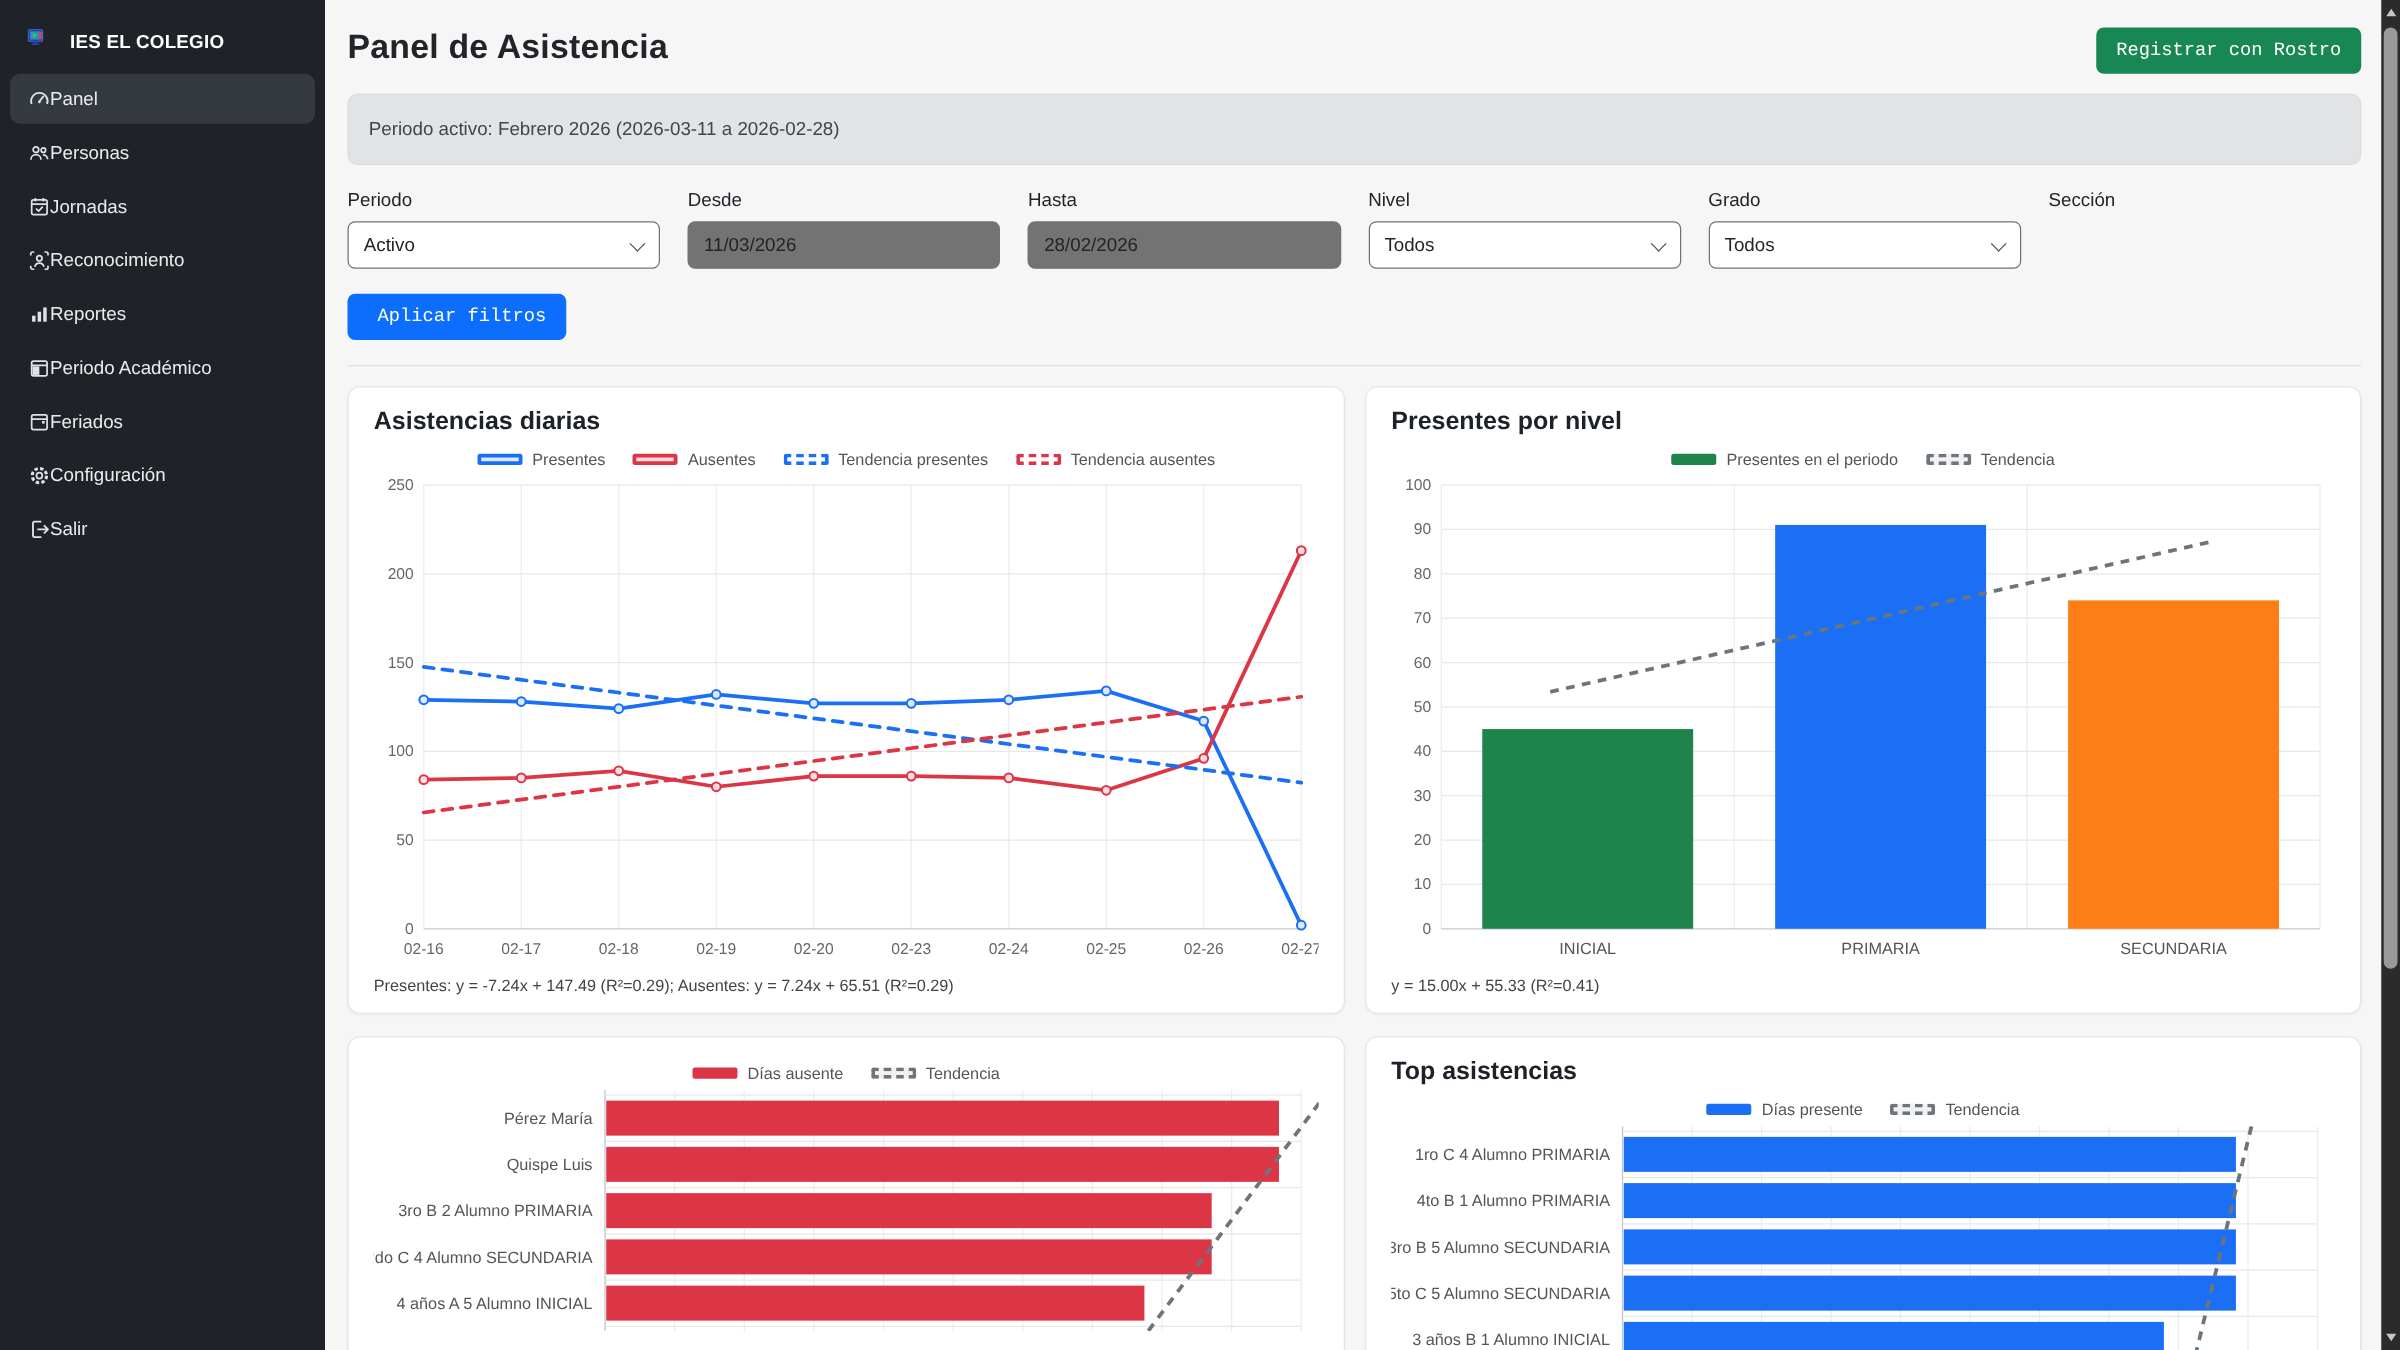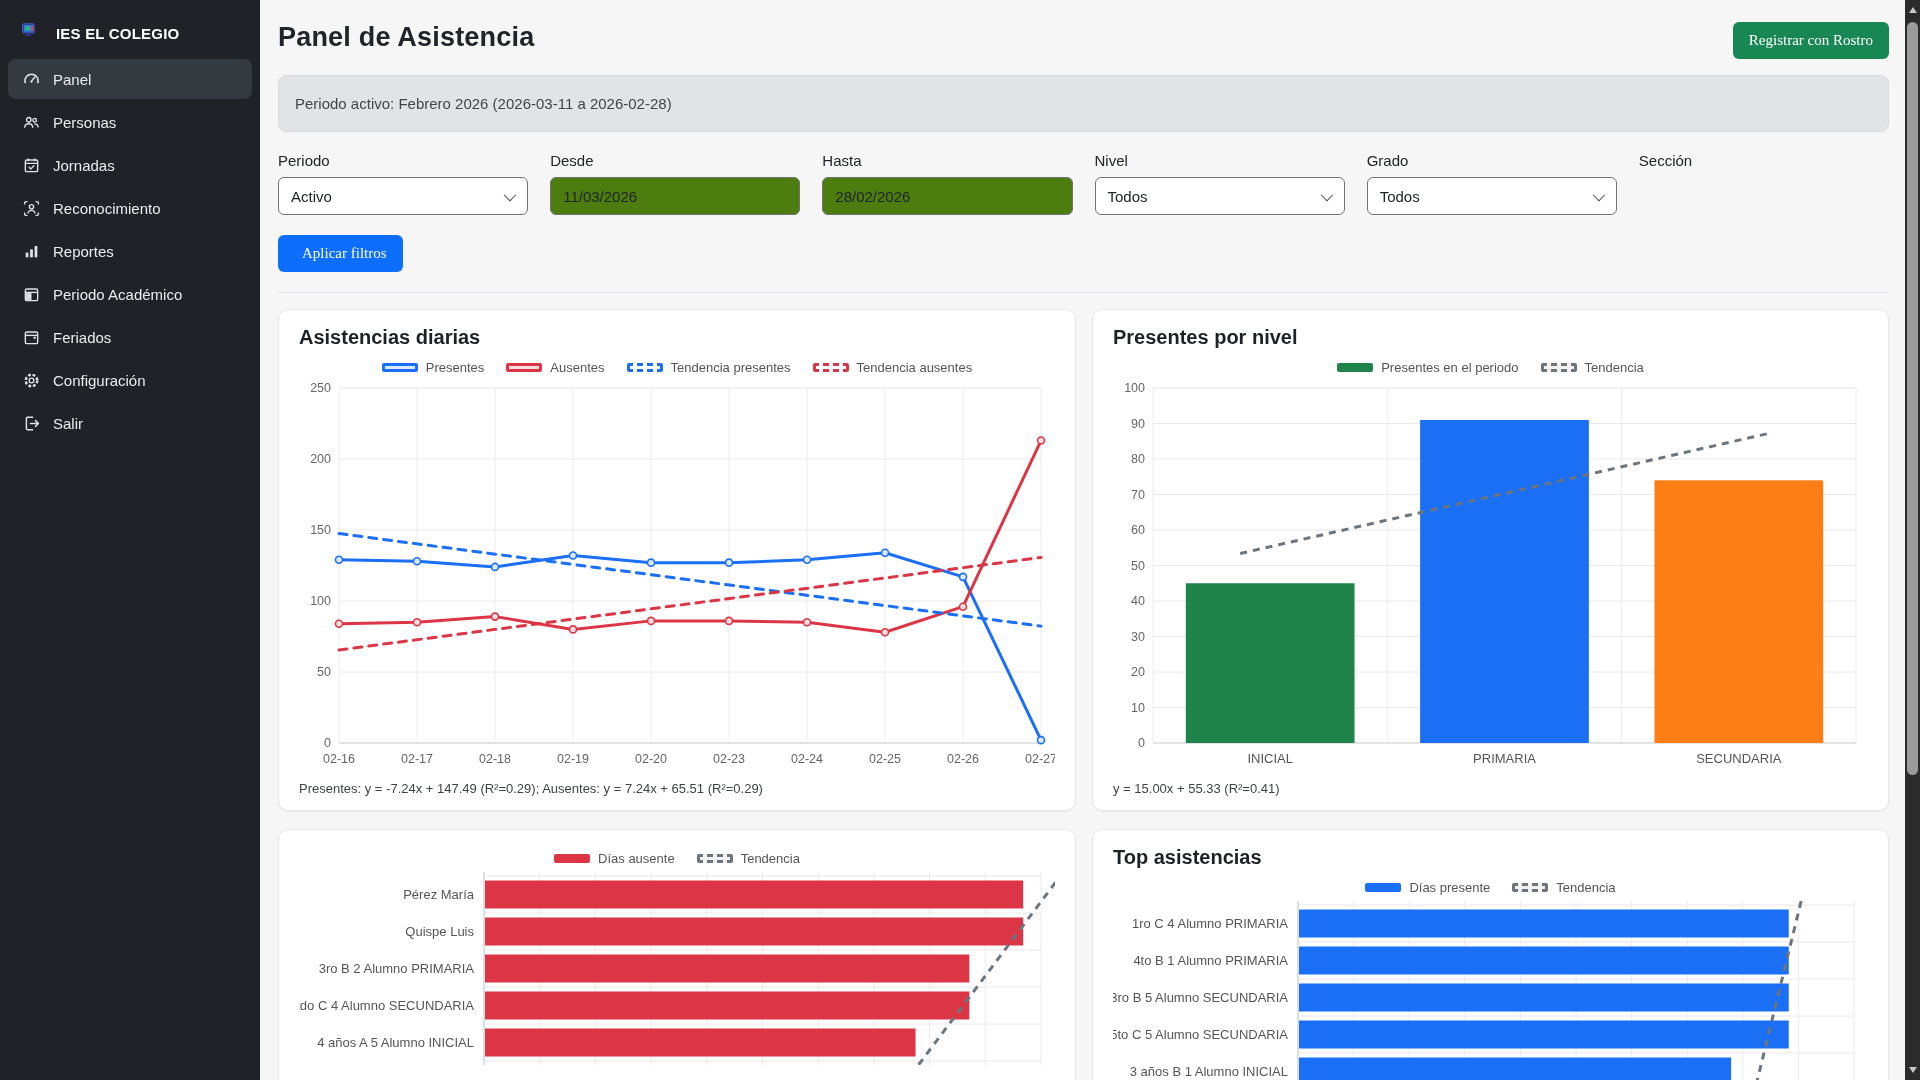--- a/index.html
+++ b/index.html
@@ -4,45 +4,45 @@
 <style>
   * { box-sizing: border-box; }
   html,body { margin:0; padding:0; width:1920px; height:1080px; overflow:hidden;
               font-family:"Liberation Sans", sans-serif; background:#f6f6f7; }
   .app { display:flex; width:1920px; height:1080px; }
 
   
   .sidebar { width:260px; flex:none; background:#1f2327; color:#e9ecef; padding-top:10px; }
   .brand { display:flex; align-items:flex-end; gap:12px; padding:8px 32px 14px 16px; }
   .brand-name { font-size:15px; font-weight:bold; color:#fff; letter-spacing:.2px; }
-  .nav-item { display:flex; align-items:center; gap:13px; margin:3px 8px; padding:11px 14px;
+  .nav-item { display:flex; align-items:center; gap:0; margin:3px 8px; padding:11px 14px;
               border-radius:8px; font-size:15px; color:#e9ecef; cursor:pointer; }
   .nav-item.active { background:#343a40; }
   .nav-ico { width:18px; height:18px; display:inline-flex; align-items:center; justify-content:center; }
   .nav-ico svg { width:17px; height:17px; }
 
   
   .main { flex:1; padding:22px 16px 0 18px; overflow:hidden;border-radius:12px; }
   .page-head { display:flex; justify-content:space-between; align-items:flex-start; margin-bottom:16px; }
   .page-title { font-size:27px; font-weight:700; color:#212529; letter-spacing:.2px; }
   .btn { border:none; border-radius:6px; font-size:15px; padding:10px 16px; color:#fff; cursor:pointer;
-         font-family:Liberation Serif, serif; }
+         font-family:Liberation Mono, monospace; }
   .btn-success { background:#198754; }
   .btn-primary { background:#0d6efd;padding-left:24px; }
 
   .alert { background:#e2e3e5; border:1px solid #d9dbdd; color:#41464b; border-radius:8px;
            padding:19px 16px; font-size:15px; margin-bottom:20px; }
 
   .filters { display:grid; grid-template-columns:repeat(6,1fr); gap:22px; margin-bottom:20px; }
   .f-label { font-size:15px; color:#212529; margin-bottom:8px; }
   .control { height:38px; background:#fff; border:1px solid #737373; border-radius:6px;
              display:flex; align-items:center; padding:0 12px; font-size:15px; color:#212529; position:relative; }
   .control.select::after { content:""; position:absolute; right:14px; top:14px; width:8px; height:8px;
              border-right:1.8px solid #495057; border-bottom:1.8px solid #495057; transform:rotate(45deg) translateY(-2px); }
-  .control.disabled { background:#4d7c0f; }
+  .control.disabled { background:#737373; }
   .control input { border:none; outline:none; background:transparent; width:100%; font-size:15px;
                    font-family:"Liberation Sans", sans-serif; color:#212529; }
   .control input::placeholder { color:#8d959d; }
 
   .apply-row { margin-bottom:20px; }
   hr.sep { border:none; border-top:1px solid #dee2e6; margin:0 0 16px 0; }
 
   
   .cards { display:grid; grid-template-columns:1fr 1fr; gap:18px 16px; }
   .card { background:#fff; border:1px solid #e4e7ea; border-radius:10px; padding:16px 20px 14px 20px;

